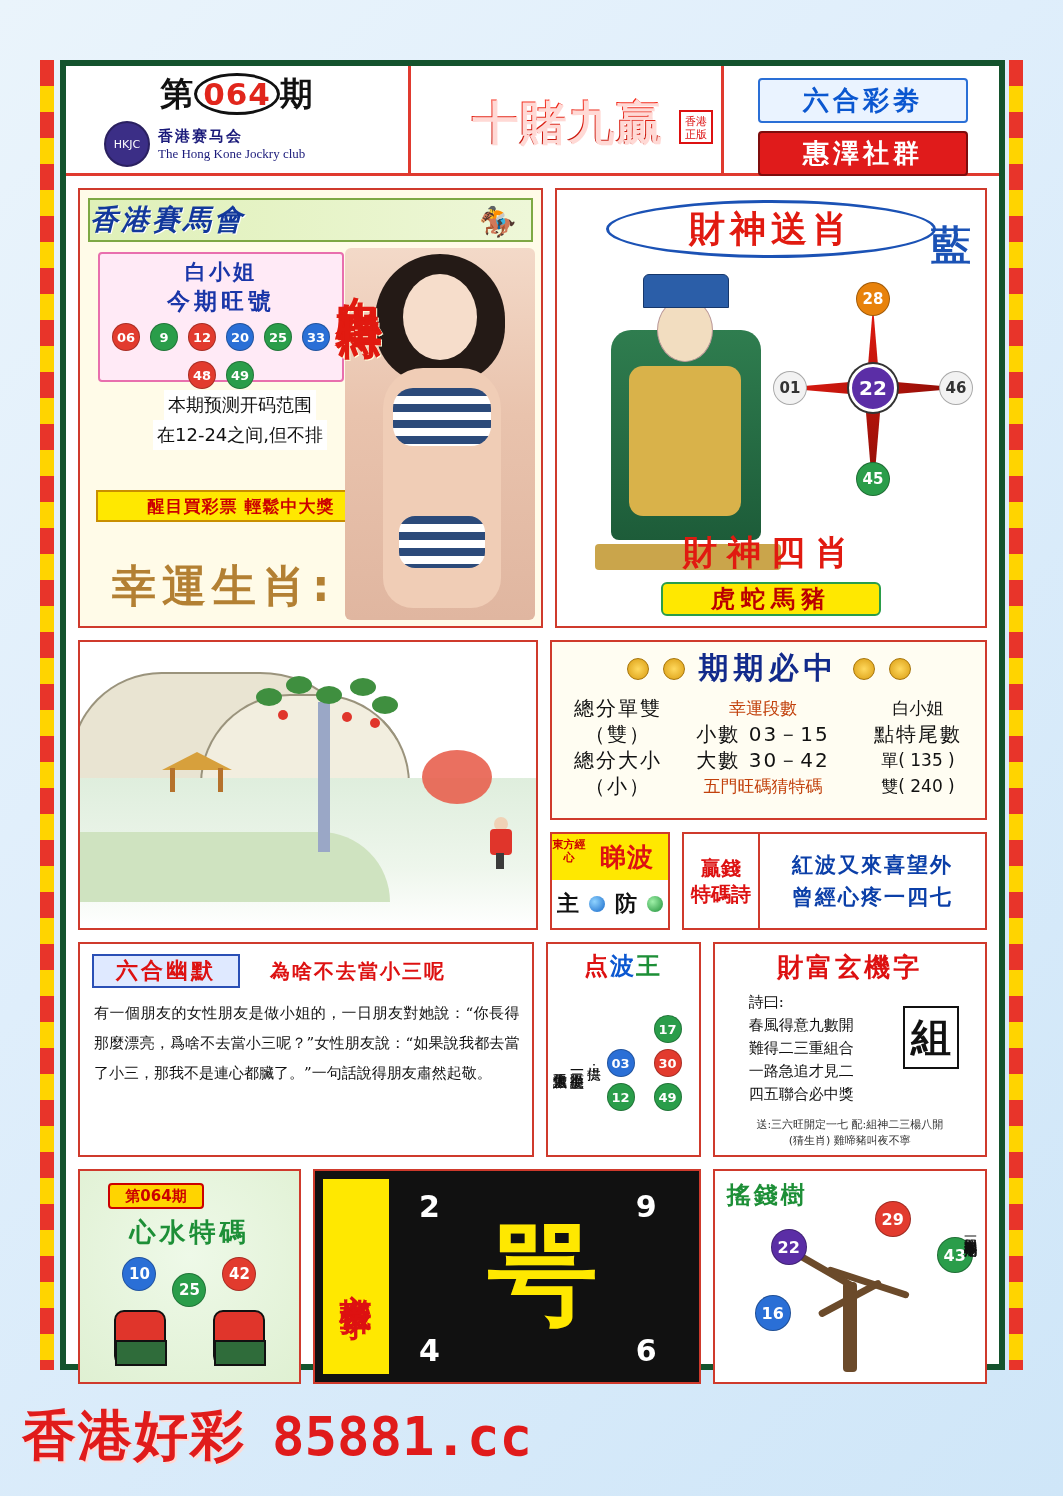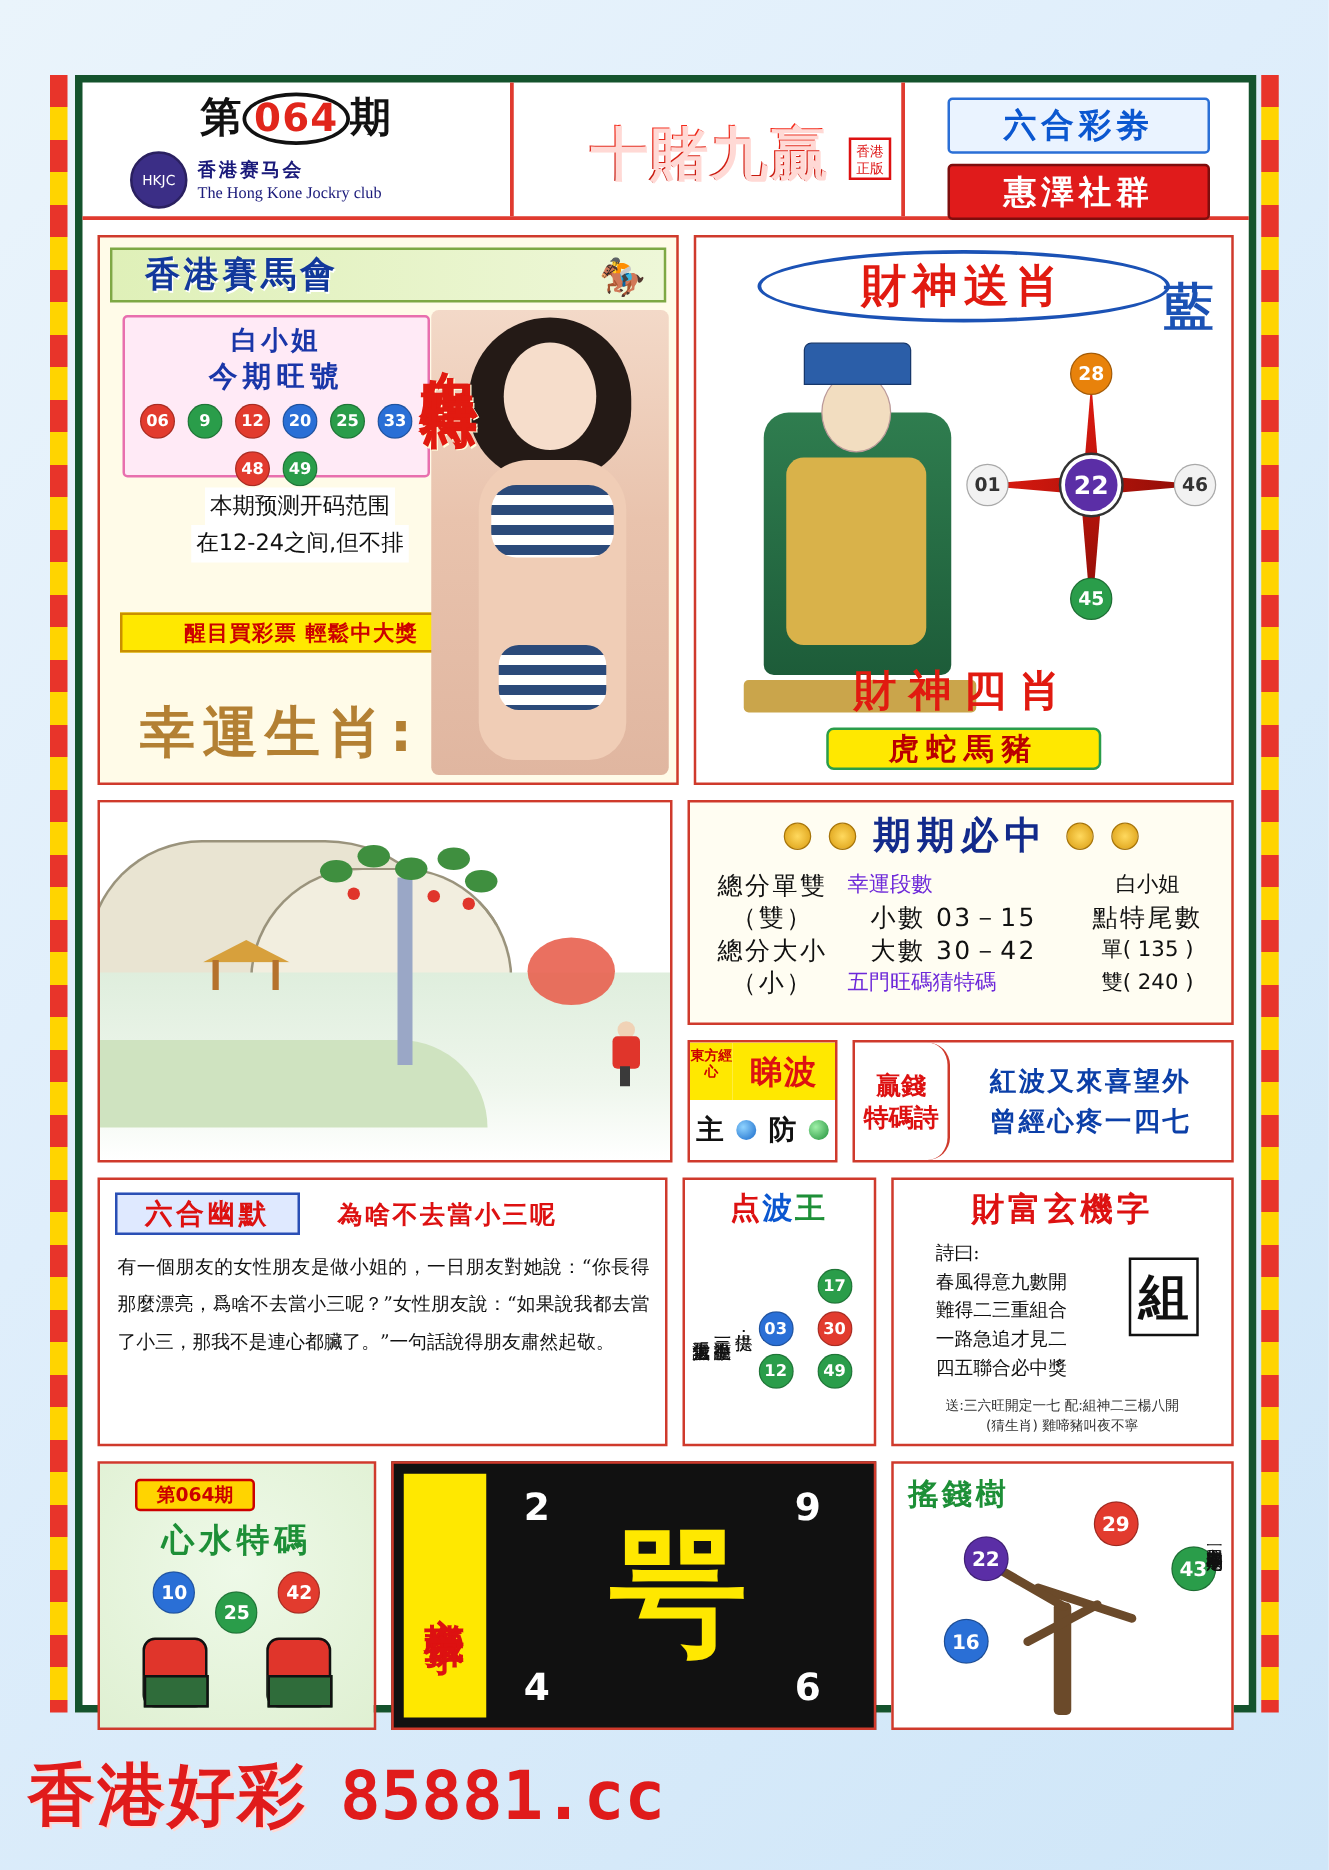--- a/index.html
+++ b/index.html
@@ -70,22 +70,23 @@
   .card { border:2px solid #cf3a2c; background:#fff; position:relative; overflow:hidden; }
 
   
   .cardA { width:470px; height:440px; background:#fffbe8; }
   .cardA-banner {
     margin:8px; height:44px; background:linear-gradient(90deg,#dff0b8,#eef7d8);
     border:2px solid #7ea844; display:flex; align-items:center; justify-content:flex-start;
     position:relative;
   }
   .cardA-banner span {
-    font-size:28px; font-weight:bold; color:#12389b; letter-spacing:3px; padding-left:26px;
+    font-size:28px; font-weight:bold; color:#12389b; letter-spacing:3px; 
     text-shadow:1px 1px 0 #fff;
+    font-style:italic;
   }
   .horse { position:absolute; right:14px; top:4px; font-size:30px; }
   .numbox {
     position:absolute; left:18px; top:62px; width:246px; height:130px;
     background:#ffeaf6; border:2px solid #e86fae; border-radius:4px; text-align:center;
   }
   .numbox .t1 { font-size:21px; color:#1a36a8; font-weight:bold; margin-top:4px; letter-spacing:3px;}
   .numbox .t2 { font-size:23px; color:#1a36a8; font-weight:bold; letter-spacing:4px;}
   .balls { display:flex; flex-wrap:wrap; justify-content:center; gap:10px; margin-top:6px; padding:0 10px;}
   .ball {
@@ -180,38 +181,38 @@
   .p-leg { position:absolute; left:8px; top:36px; width:8px; height:16px; background:#3a3a3a;}
   .redtree { position:absolute; right:44px; top:108px; width:70px; height:54px; background:#e8604f; border-radius:50%; opacity:.9;}
 
   
   .cardD { width:437px; height:180px; background:#fffdf2; }
   .cardD-top { display:flex; align-items:center; justify-content:center; gap:14px; margin-top:6px;}
   .coin { width:22px; height:22px; border-radius:50%; background:radial-gradient(circle,#ffd95e,#d99b10); border:1px solid #a7750a;}
   .d-title { font-size:30px; font-weight:bold; color:#122a8b; letter-spacing:5px; }
   .d-grid { display:grid; grid-template-columns:120px 170px 140px; margin-top:6px; padding:0 6px; font-size:17px;}
   .d-c1 { color:#111; text-align:center; line-height:26px;}
-  .d-c2 { color:#6d28d9; line-height:26px;}
+  .d-c2 { color:#c2410c; text-align:center; line-height:26px;}
   .d-c3 { color:#111; text-align:center; line-height:26px;}
   .d-big { font-size:20px; letter-spacing:2px;}
 
   
   .cardE { width:120px; height:98px; background:#fff; }
   .e-top { display:flex; height:46px; }
   .e-l { width:34px; background:#ffe800; font-size:11px; line-height:13px; color:#c00; text-align:center; padding-top:4px; font-weight:bold;}
   .e-r { flex:1; background:#ffe800; display:flex; align-items:center; justify-content:center;
          font-size:26px; font-weight:bold; color:#d11; letter-spacing:1px;}
   .e-bot { height:48px; display:flex; align-items:center; justify-content:center; gap:10px; font-size:22px; font-weight:bold; color:#111;}
   .dot-b { width:16px; height:16px; border-radius:50%; background:radial-gradient(circle at 35% 35%,#8fd3ff,#1668c9);}
   .dot-g { width:16px; height:16px; border-radius:50%; background:radial-gradient(circle at 35% 35%,#9ff0a8,#1d8f37);}
 
   
   .cardF { width:305px; height:98px; background:#fff; display:flex; }
   .f-l { width:76px; border-right:2px solid #cf3a2c; font-size:20px; font-weight:bold; color:#d11;
-         display:flex; flex-direction:column; align-items:center; justify-content:center; line-height:26px;border-radius:18px;}
+         display:flex; flex-direction:column; align-items:center; justify-content:center; line-height:26px;}
   .f-r { flex:1; display:flex; flex-direction:column; align-items:center; justify-content:center;
          font-size:21px; color:#0b3fa8; font-weight:bold; line-height:32px; letter-spacing:2px;}
 
   
   .cardG { width:470px; height:215px; background:#fff; }
   .g-badge { position:absolute; left:12px; top:10px; width:148px; height:34px; background:#dfe9ff;
     border:2px solid #2a4fb5; display:flex; align-items:center; justify-content:center;
     font-size:22px; font-weight:bold; color:#d11; letter-spacing:3px;}
   .g-sub { position:absolute; left:190px; top:14px; font-size:20px; color:#d11; font-weight:bold; letter-spacing:2px;}
   .g-text { position:absolute; left:14px; top:54px; right:12px; font-size:15px; line-height:30px; color:#111;

